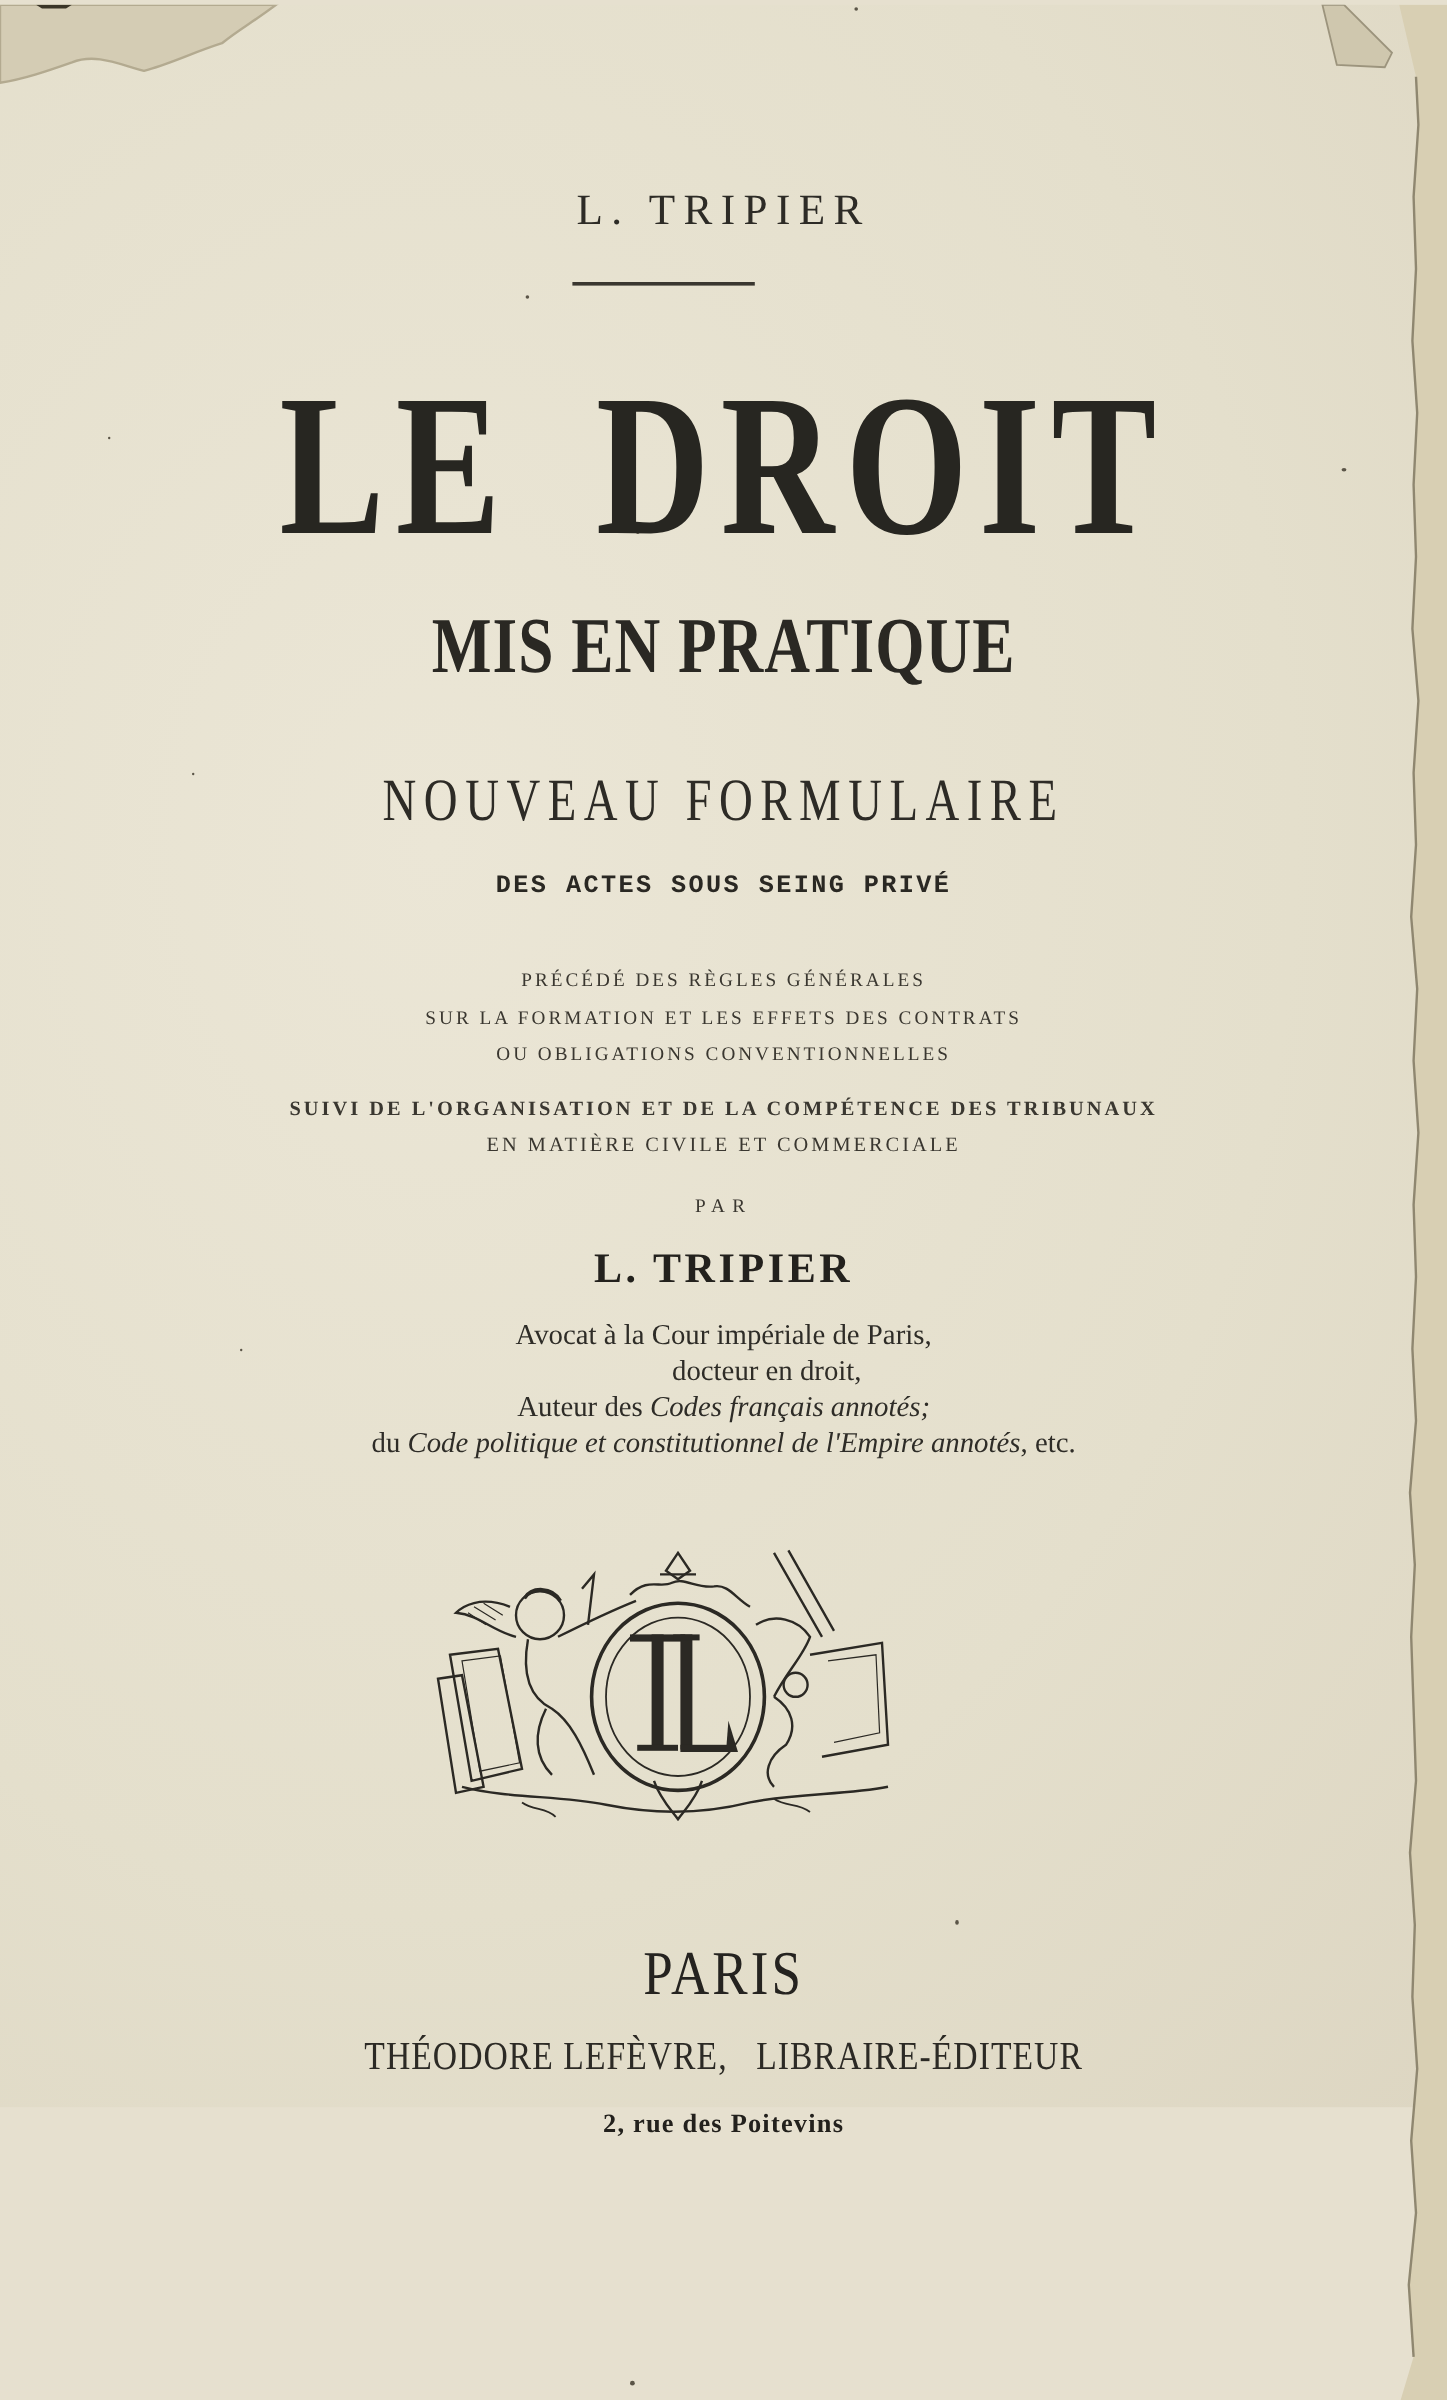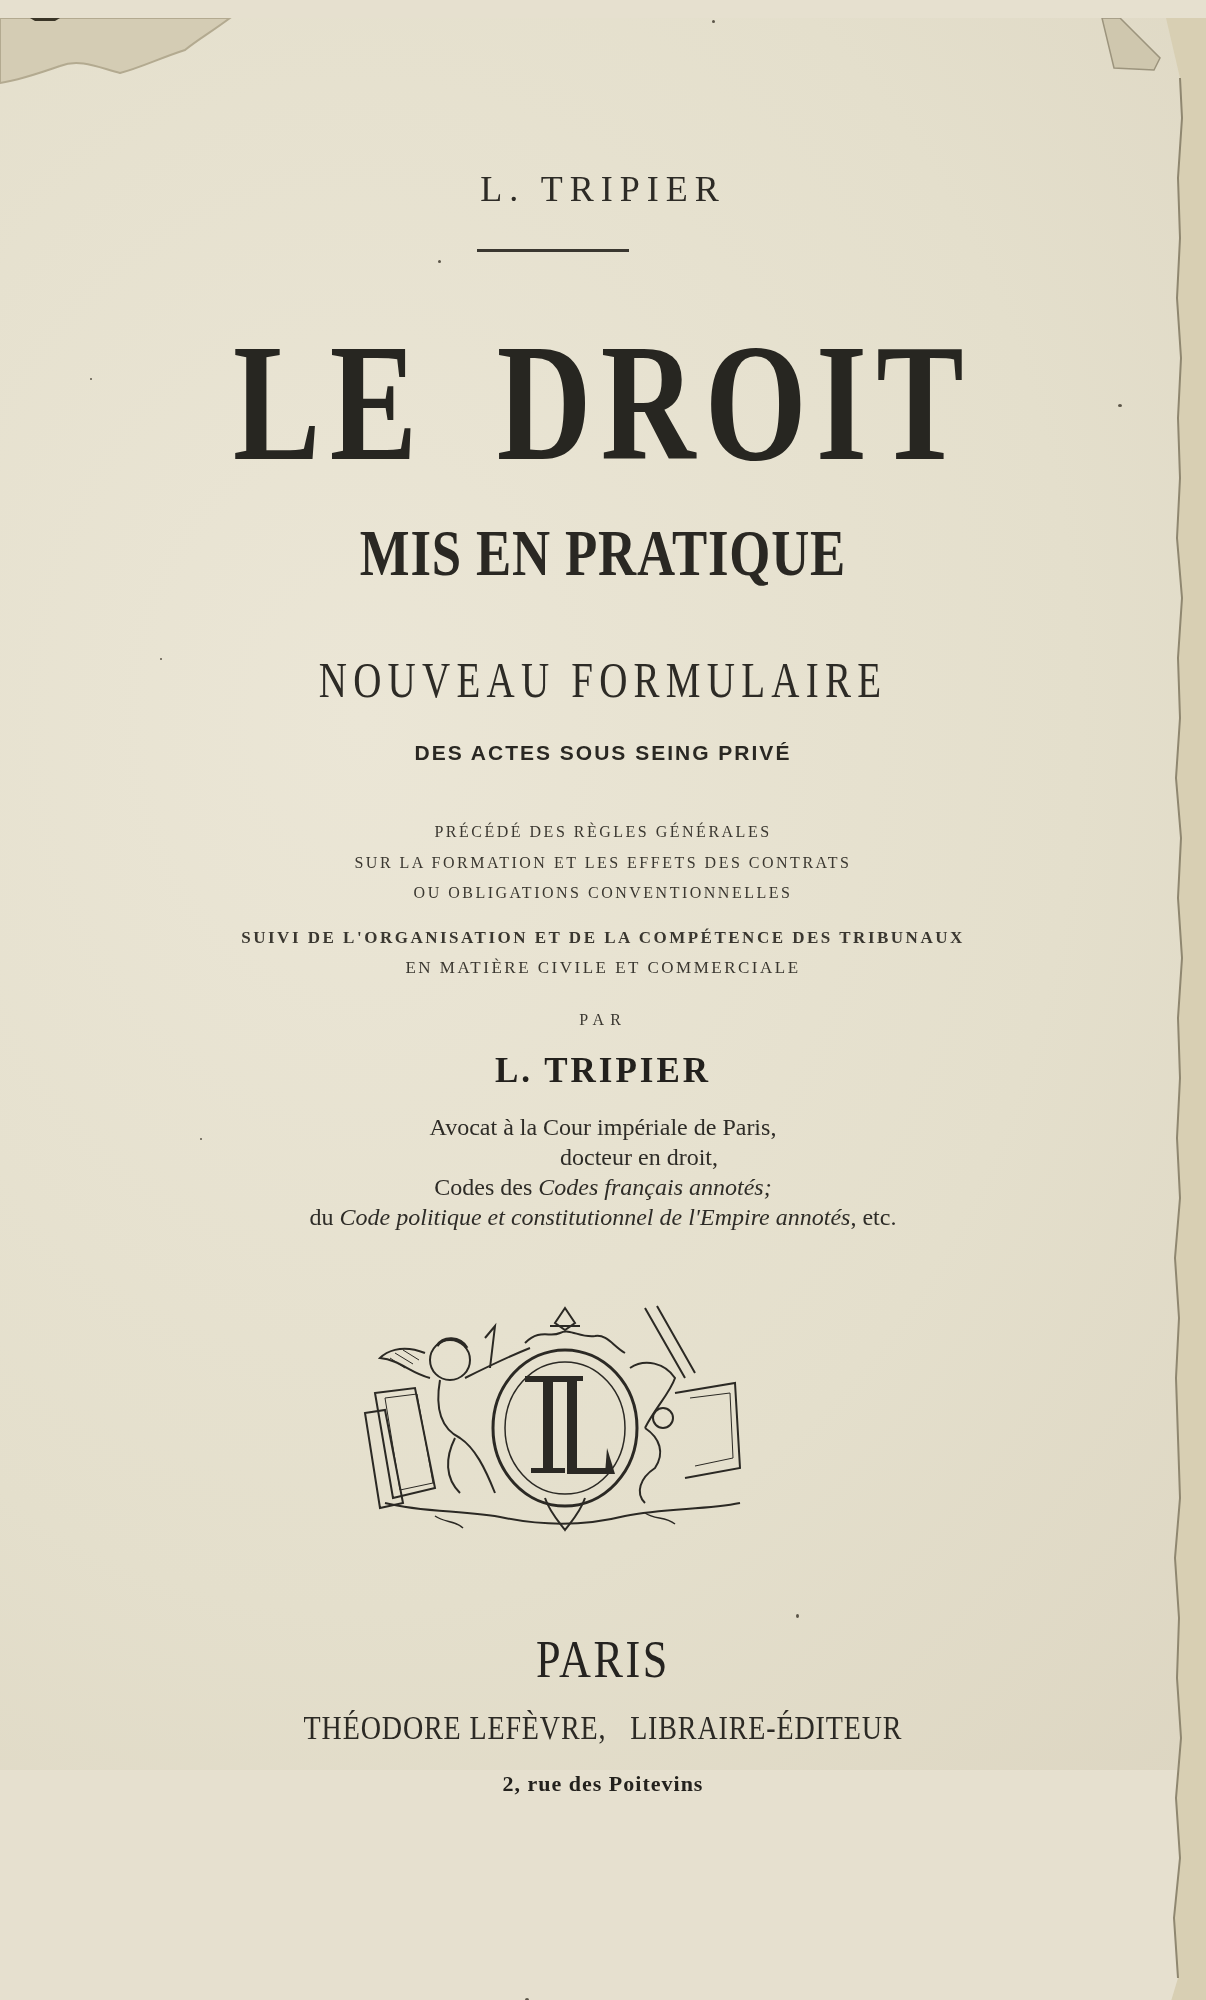--- a/index.html
+++ b/index.html
@@ -3,21 +3,21 @@
   <meta charset="utf-8">
   <style>
     html, body { margin: 0; padding: 0; }
     body {
       width: 1206px; height: 2000px; position: relative; overflow: hidden;
       background: #e6e0cf;
       font-family: "DejaVu Serif", "Liberation Serif", serif;
       color: #2a2823;
     }
     .page {
-      position: absolute; left: 0; top: 18px; width: 1206px; height: 1752px;
+      position: absolute; left: 0; top: 4px; width: 1206px; height: 1752px;
       background:
         radial-gradient(ellipse at 30% 40%, #ebe6d6 0%, #e4dfcc 60%, #ddd6c2 100%);
     }
     .torn-edge {
       position: absolute; top: 0; right: 0; width: 40px; height: 2000px;
     }
     .top-stain {
       position: absolute; left: 0; top: 0; width: 240px; height: 70px;
     }
     .corner-fold {
@@ -41,21 +41,21 @@
     .subtitle-1 {
       top: 500px; font-family: "Liberation Serif", serif; font-weight: bold;
       font-size: 66px; line-height: 70px; color: #2a2823;
       transform: scaleX(0.8); transform-origin: 50% 0; letter-spacing: 1px;
     }
     .subtitle-2 {
       top: 635px; font-family: "Liberation Serif", serif; font-size: 50px; line-height: 54px;
       letter-spacing: 8px; color: #2d2b26; transform: scaleX(0.78); transform-origin: 50% 0;
     }
     .subtitle-3 {
-      top: 723px; font-family: Liberation Sans, sans-serif; font-weight: bold;
+      top: 723px; font-family: Liberation Mono, monospace; font-weight: bold;
       font-size: 21px; letter-spacing: 2px; color: #2a2823;
     }
     .small-caps-block {
       font-family: "Liberation Serif", serif; font-size: 16px; letter-spacing: 2.5px; color: #3a3730;
     }
     .l1 { top: 805px; }
     .l2 { top: 836px; }
     .l3 { top: 866px; }
     .l4 { top: 910px; font-size: 17px; font-weight: bold; }
     .l5 { top: 940px; font-size: 17px; }
@@ -150,21 +150,21 @@
   <div class="center small-caps-block l2">SUR LA FORMATION ET LES EFFETS DES CONTRATS</div>
   <div class="center small-caps-block l3">OU OBLIGATIONS CONVENTIONNELLES</div>
   <div class="center small-caps-block l4">SUIVI DE L'ORGANISATION ET DE LA COMPÉTENCE DES TRIBUNAUX</div>
   <div class="center small-caps-block l5">EN MATIÈRE CIVILE ET COMMERCIALE</div>
 
   <div class="center par">PAR</div>
   <div class="center author-2">L. TRIPIER</div>
 
   <div class="center cred c1">Avocat à la Cour impériale de Paris,</div>
   <div class="center cred c2">docteur en droit,</div>
-  <div class="center cred c3"><span>Codes des </span><em>Codes français annotés;</em></div>
+  <div class="center cred c3"><span>Auteur des </span><em>Codes français annotés;</em></div>
   <div class="center cred c4"><span>du </span><em>Code politique et constitutionnel de l'Empire annotés</em><span>, etc.</span></div>
 
   <svg class="vignette" viewBox="0 0 410 240">
     <g fill="none" stroke="#2b2924" stroke-width="2">
 
       <path d="M30,95 L70,90 L90,190 L48,200 Z"></path>
       <path d="M40,100 L72,96 L88,185 L55,192 Z" stroke-width="1"></path>
       <path d="M20,115 L40,112 L58,205 L35,210 Z"></path>
 
       <circle cx="105" cy="62" r="20"></circle>

